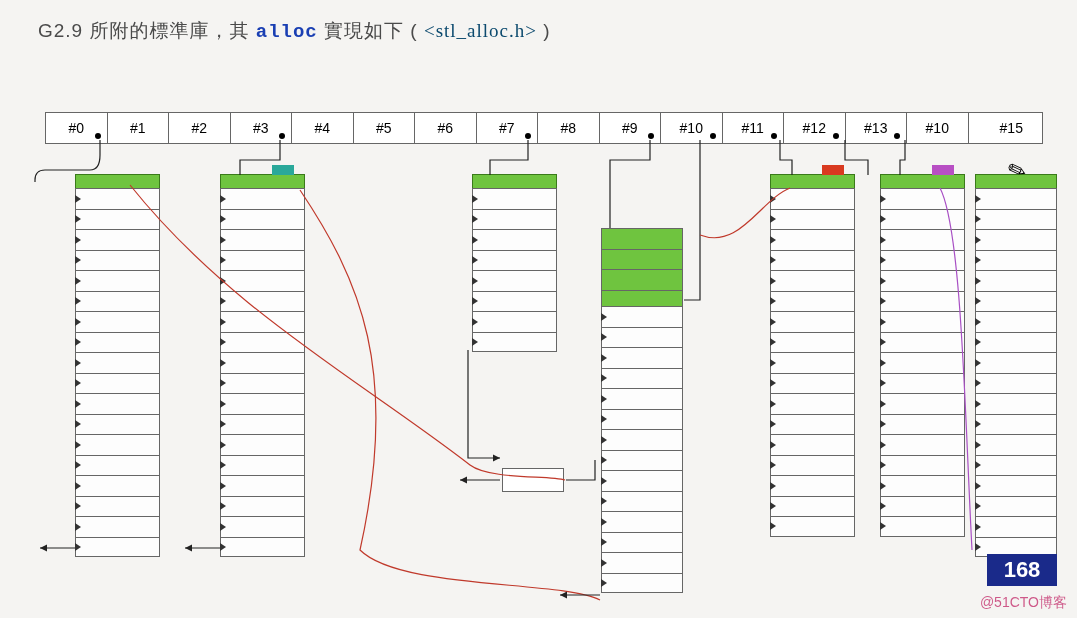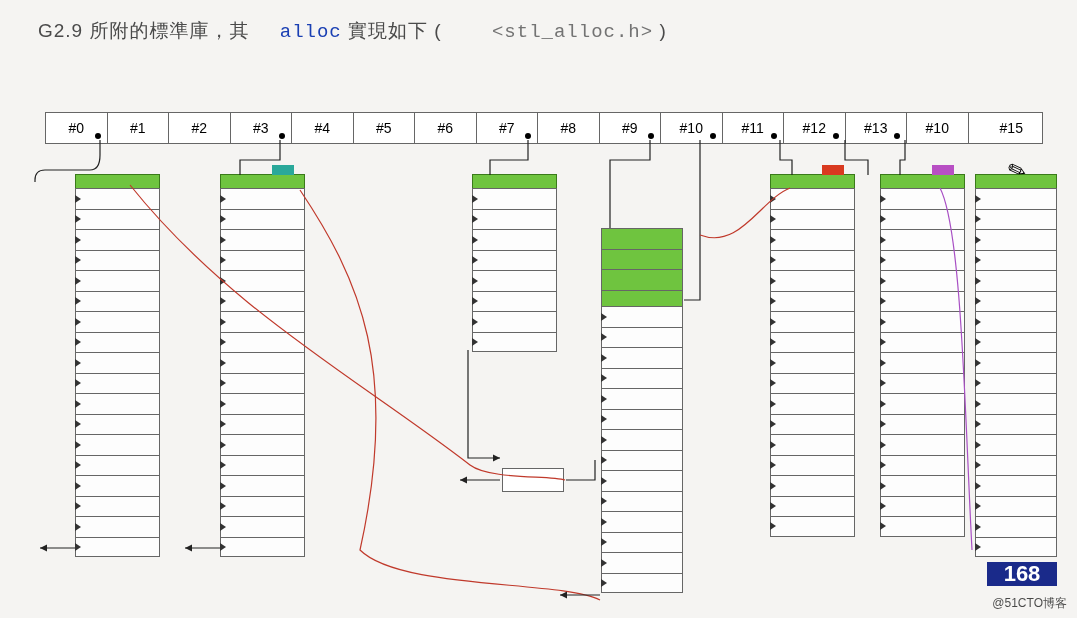--- a/index.html
+++ b/index.html
@@ -12,22 +12,22 @@
     overflow: hidden;
   }
   .title {
     position: absolute;
     top: 18px;
     left: 38px;
     font-size: 19px;
     color: #4a4a4a;
     letter-spacing: 1px;
   }
-  .title .kw { color: #1a3fb3; font-family: "Courier New", monospace; font-weight: normal; margin-left: 24px; }
-  .title .hdr { font-family: Liberation Mono, monospace; color: #737373; margin-left: 44px; }
+  .title .kw { color: #1a3fb3; font-family: "Courier New", monospace; font-weight: bold; }
+  .title .hdr { font-family: Liberation Serif, serif; color: #0c4a6e; }
 
   .free-list {
     position: absolute;
     top: 112px;
     left: 45px;
     display: flex;
     border: 1px solid #666;
     background: #fff;
   }
   .fl-cell {
@@ -112,37 +112,37 @@
     top: 306px;
     left: 601px;
     width: 82px;
   }
 
   .badge168 {
     position: absolute;
     bottom: 32px;
     right: 20px;
     width: 70px;
-    height: 24px;
+    height: 32px;
     background: #1a2a8a;
     color: #fff;
     font-size: 22px;
     font-weight: bold;
     display: flex;
     align-items: center;
     justify-content: center;
     font-family: Arial, sans-serif;
   }
 
   .watermark {
     position: absolute;
     bottom: 6px;
     right: 10px;
-    color: #000000;
-    font-size: 12px;
+    color: #be185d;
+    font-size: 14px;
     opacity: 0.7;
   }
 
   .pencil {
     position: absolute;
     top: 158px;
     left: 1008px;
     font-size: 22px;
     transform: rotate(-20deg);
   }

